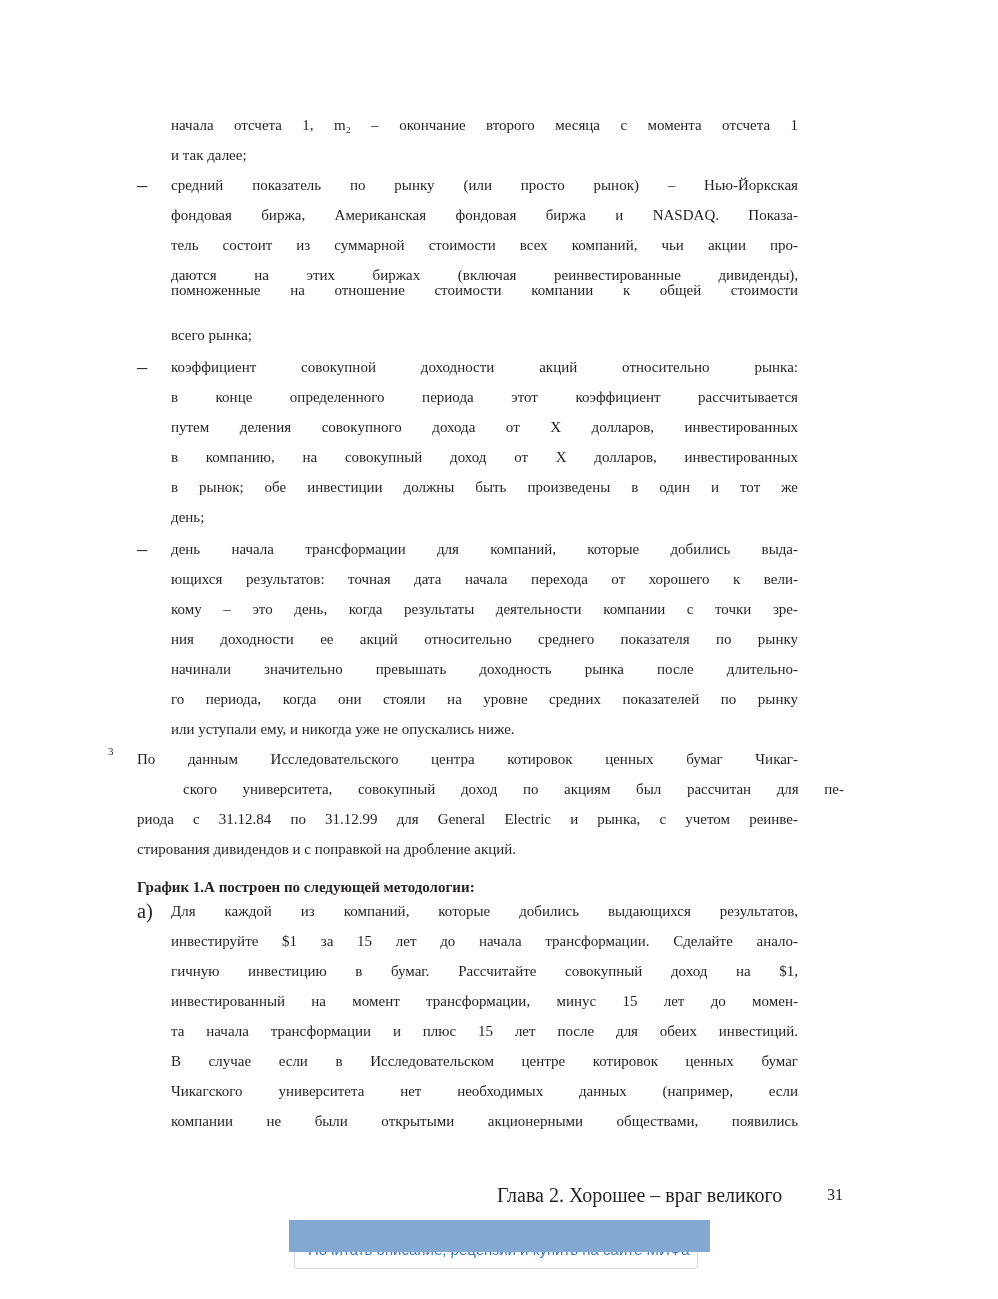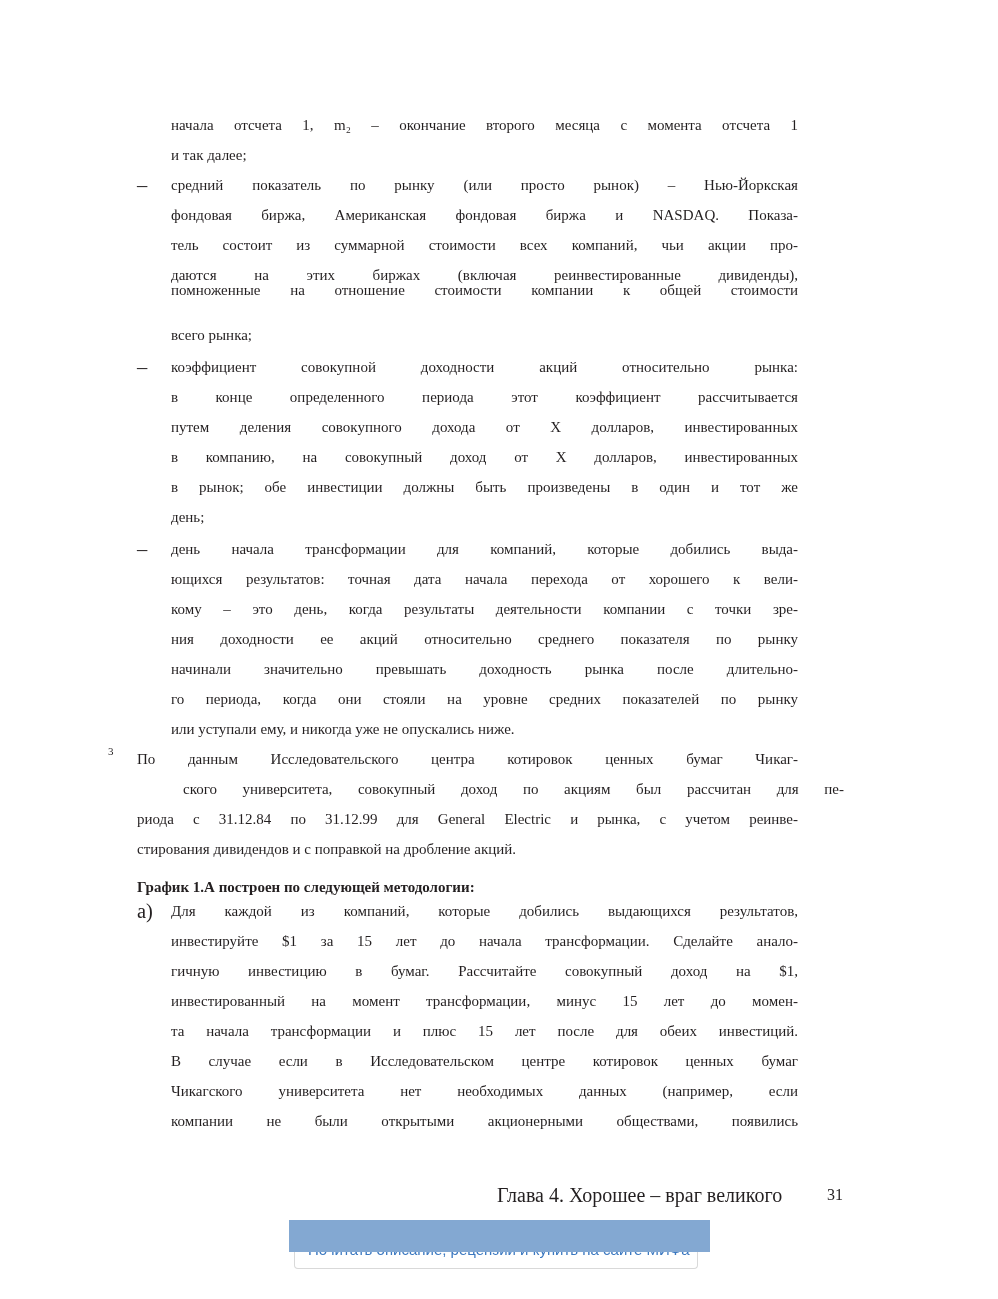--- a/index.html
+++ b/index.html
@@ -60,18 +60,18 @@
 <div class="dash" style="top:896px;">а)</div>
 <div class="line just" style="left:171px;top:896px;width:627px;">Для каждой из компаний, которые добились выдающихся результатов,</div>
 <div class="line just" style="left:171px;top:926px;width:627px;">инвестируйте $1 за 15 лет до начала трансформации. Сделайте анало-</div>
 <div class="line just" style="left:171px;top:956px;width:627px;">гичную инвестицию в бумаг. Рассчитайте совокупный доход на $1,</div>
 <div class="line just" style="left:171px;top:986px;width:627px;">инвестированный на момент трансформации, минус 15 лет до момен-</div>
 <div class="line just" style="left:171px;top:1016px;width:627px;">та начала трансформации и плюс 15 лет после для обеих инвестиций.</div>
 <div class="line just" style="left:171px;top:1046px;width:627px;">В случае если в Исследовательском центре котировок ценных бумаг</div>
 <div class="line just" style="left:171px;top:1076px;width:627px;">Чикагского университета нет необходимых данных (например, если</div>
 <div class="line just" style="left:171px;top:1106px;width:627px;">компании не были открытыми акционерными обществами, появились</div>
 
-<div class="footer-title">Глава 4. Хорошее – враг великого</div>
+<div class="footer-title">Глава 2. Хорошее – враг великого</div>
 <div class="page-num">31</div>
 
 <div class="link-box"></div>
 <div class="link-text">Почитать описание, рецензии и купить на сайте МИФа</div>
 <div class="banner"></div>
 
 </body></html>

